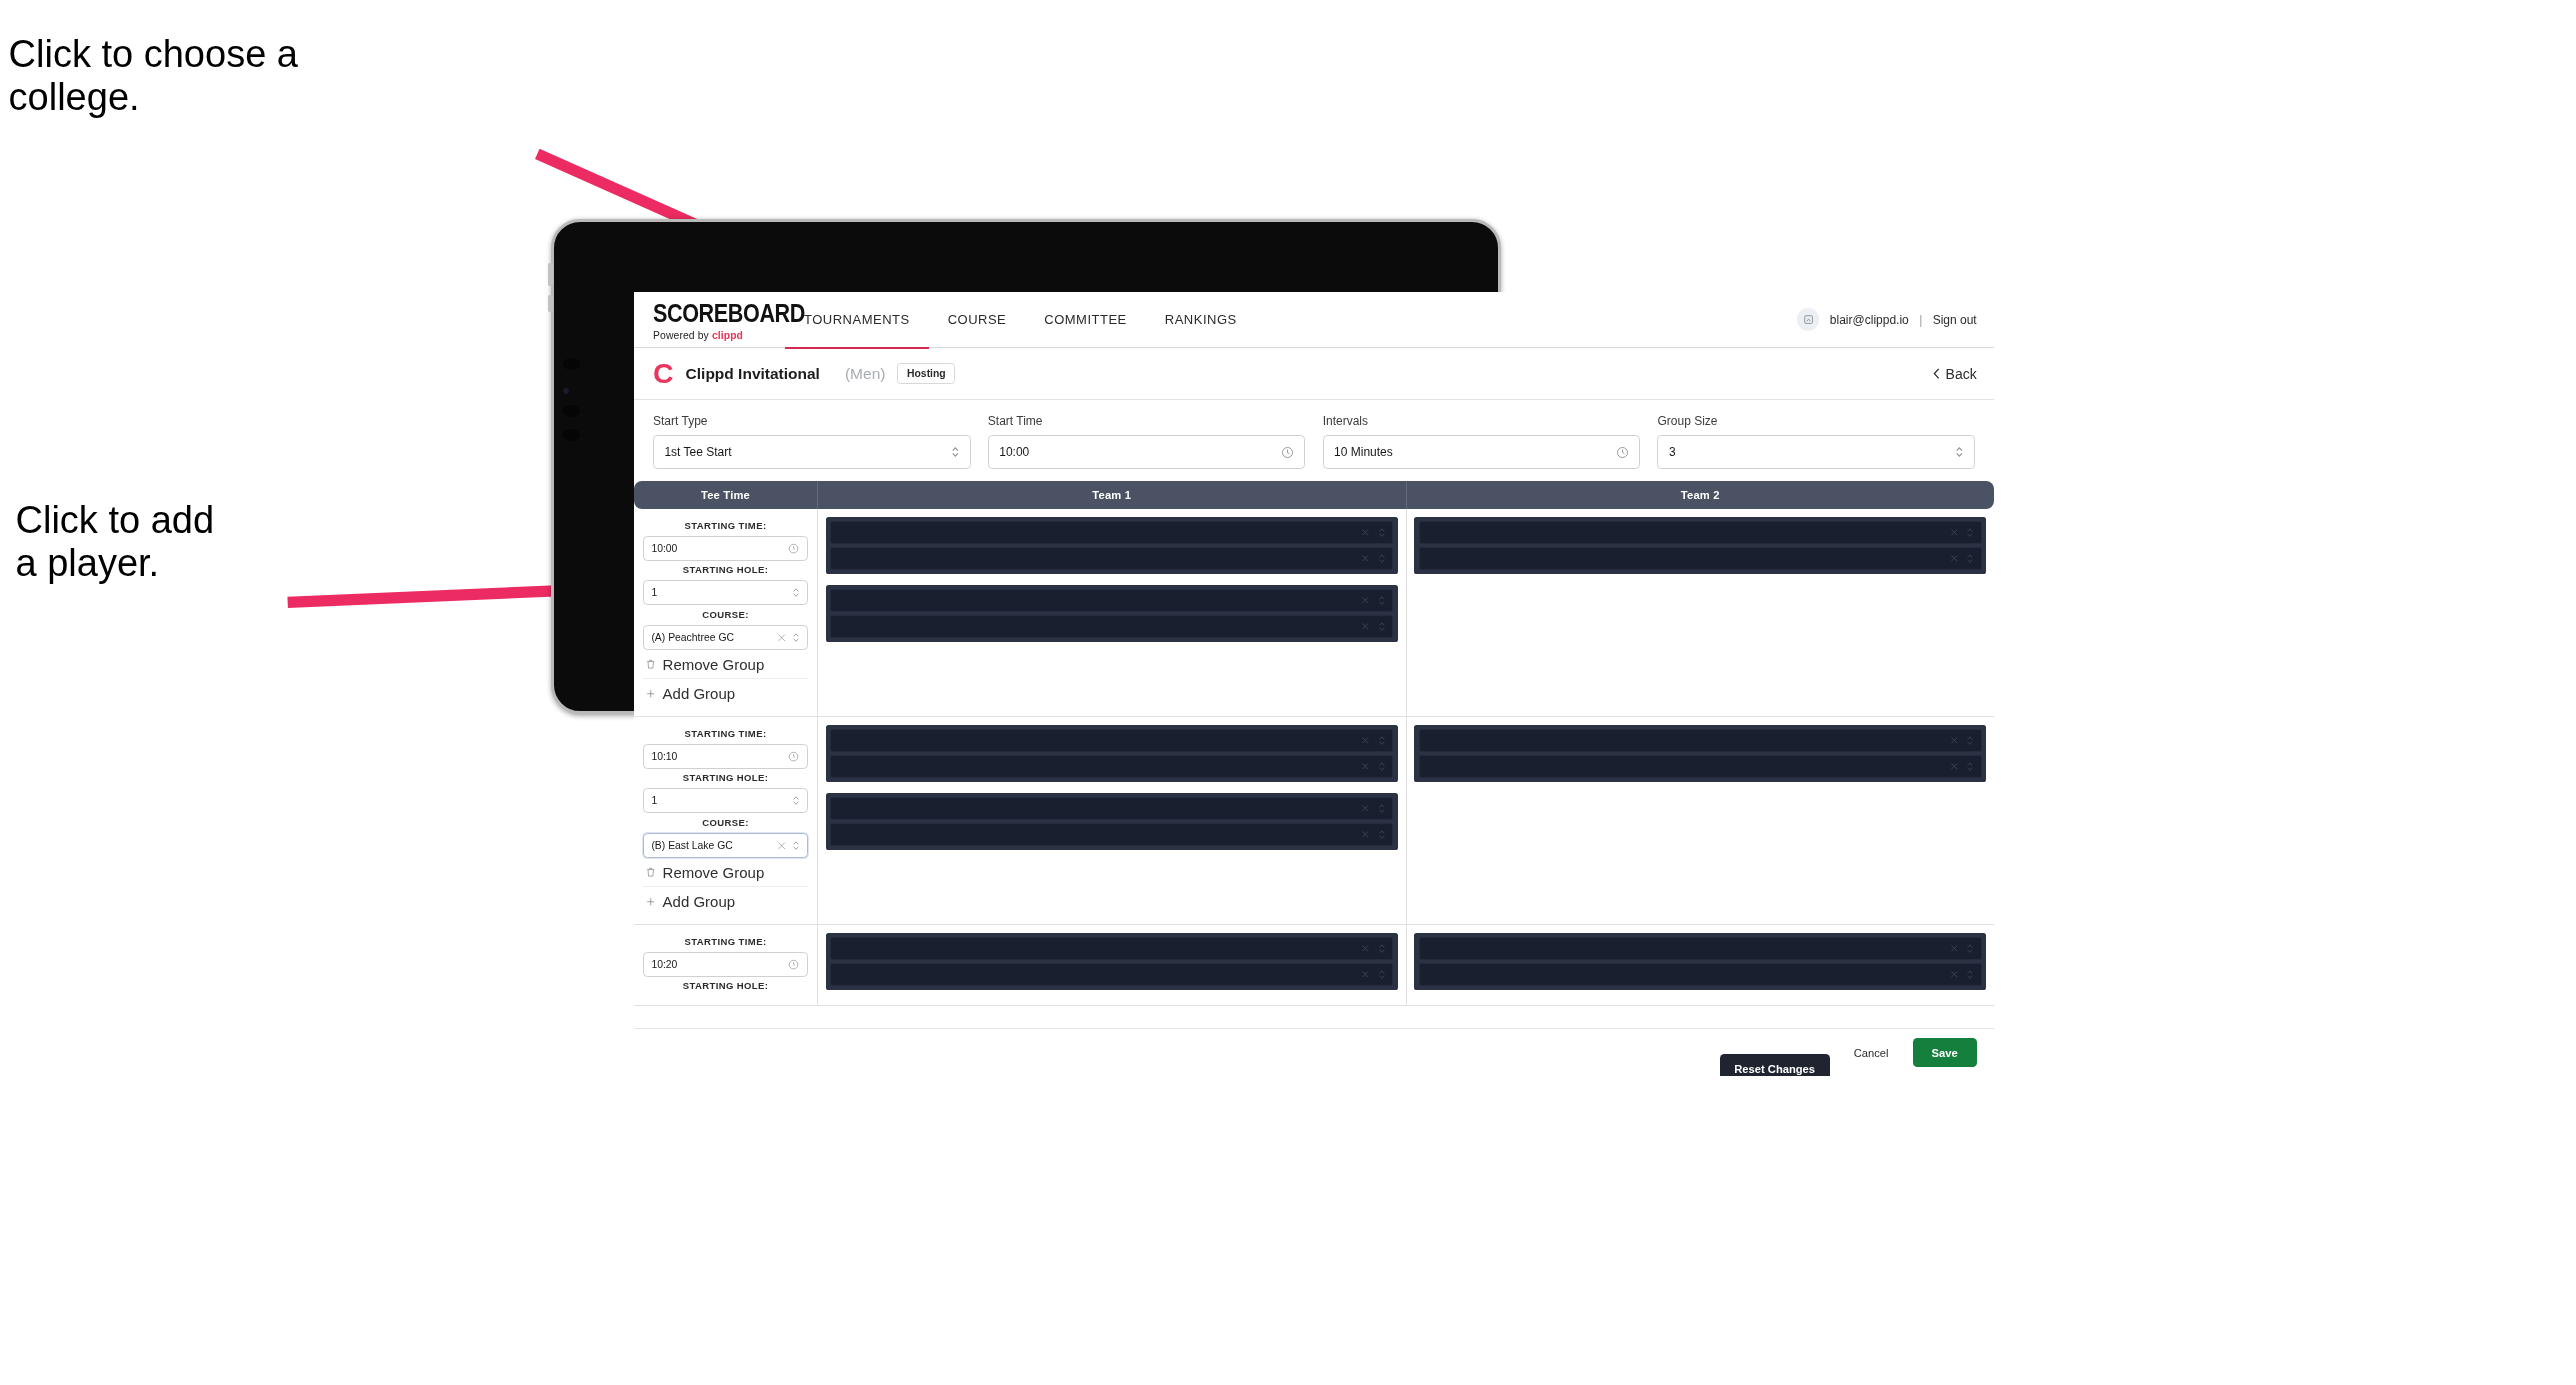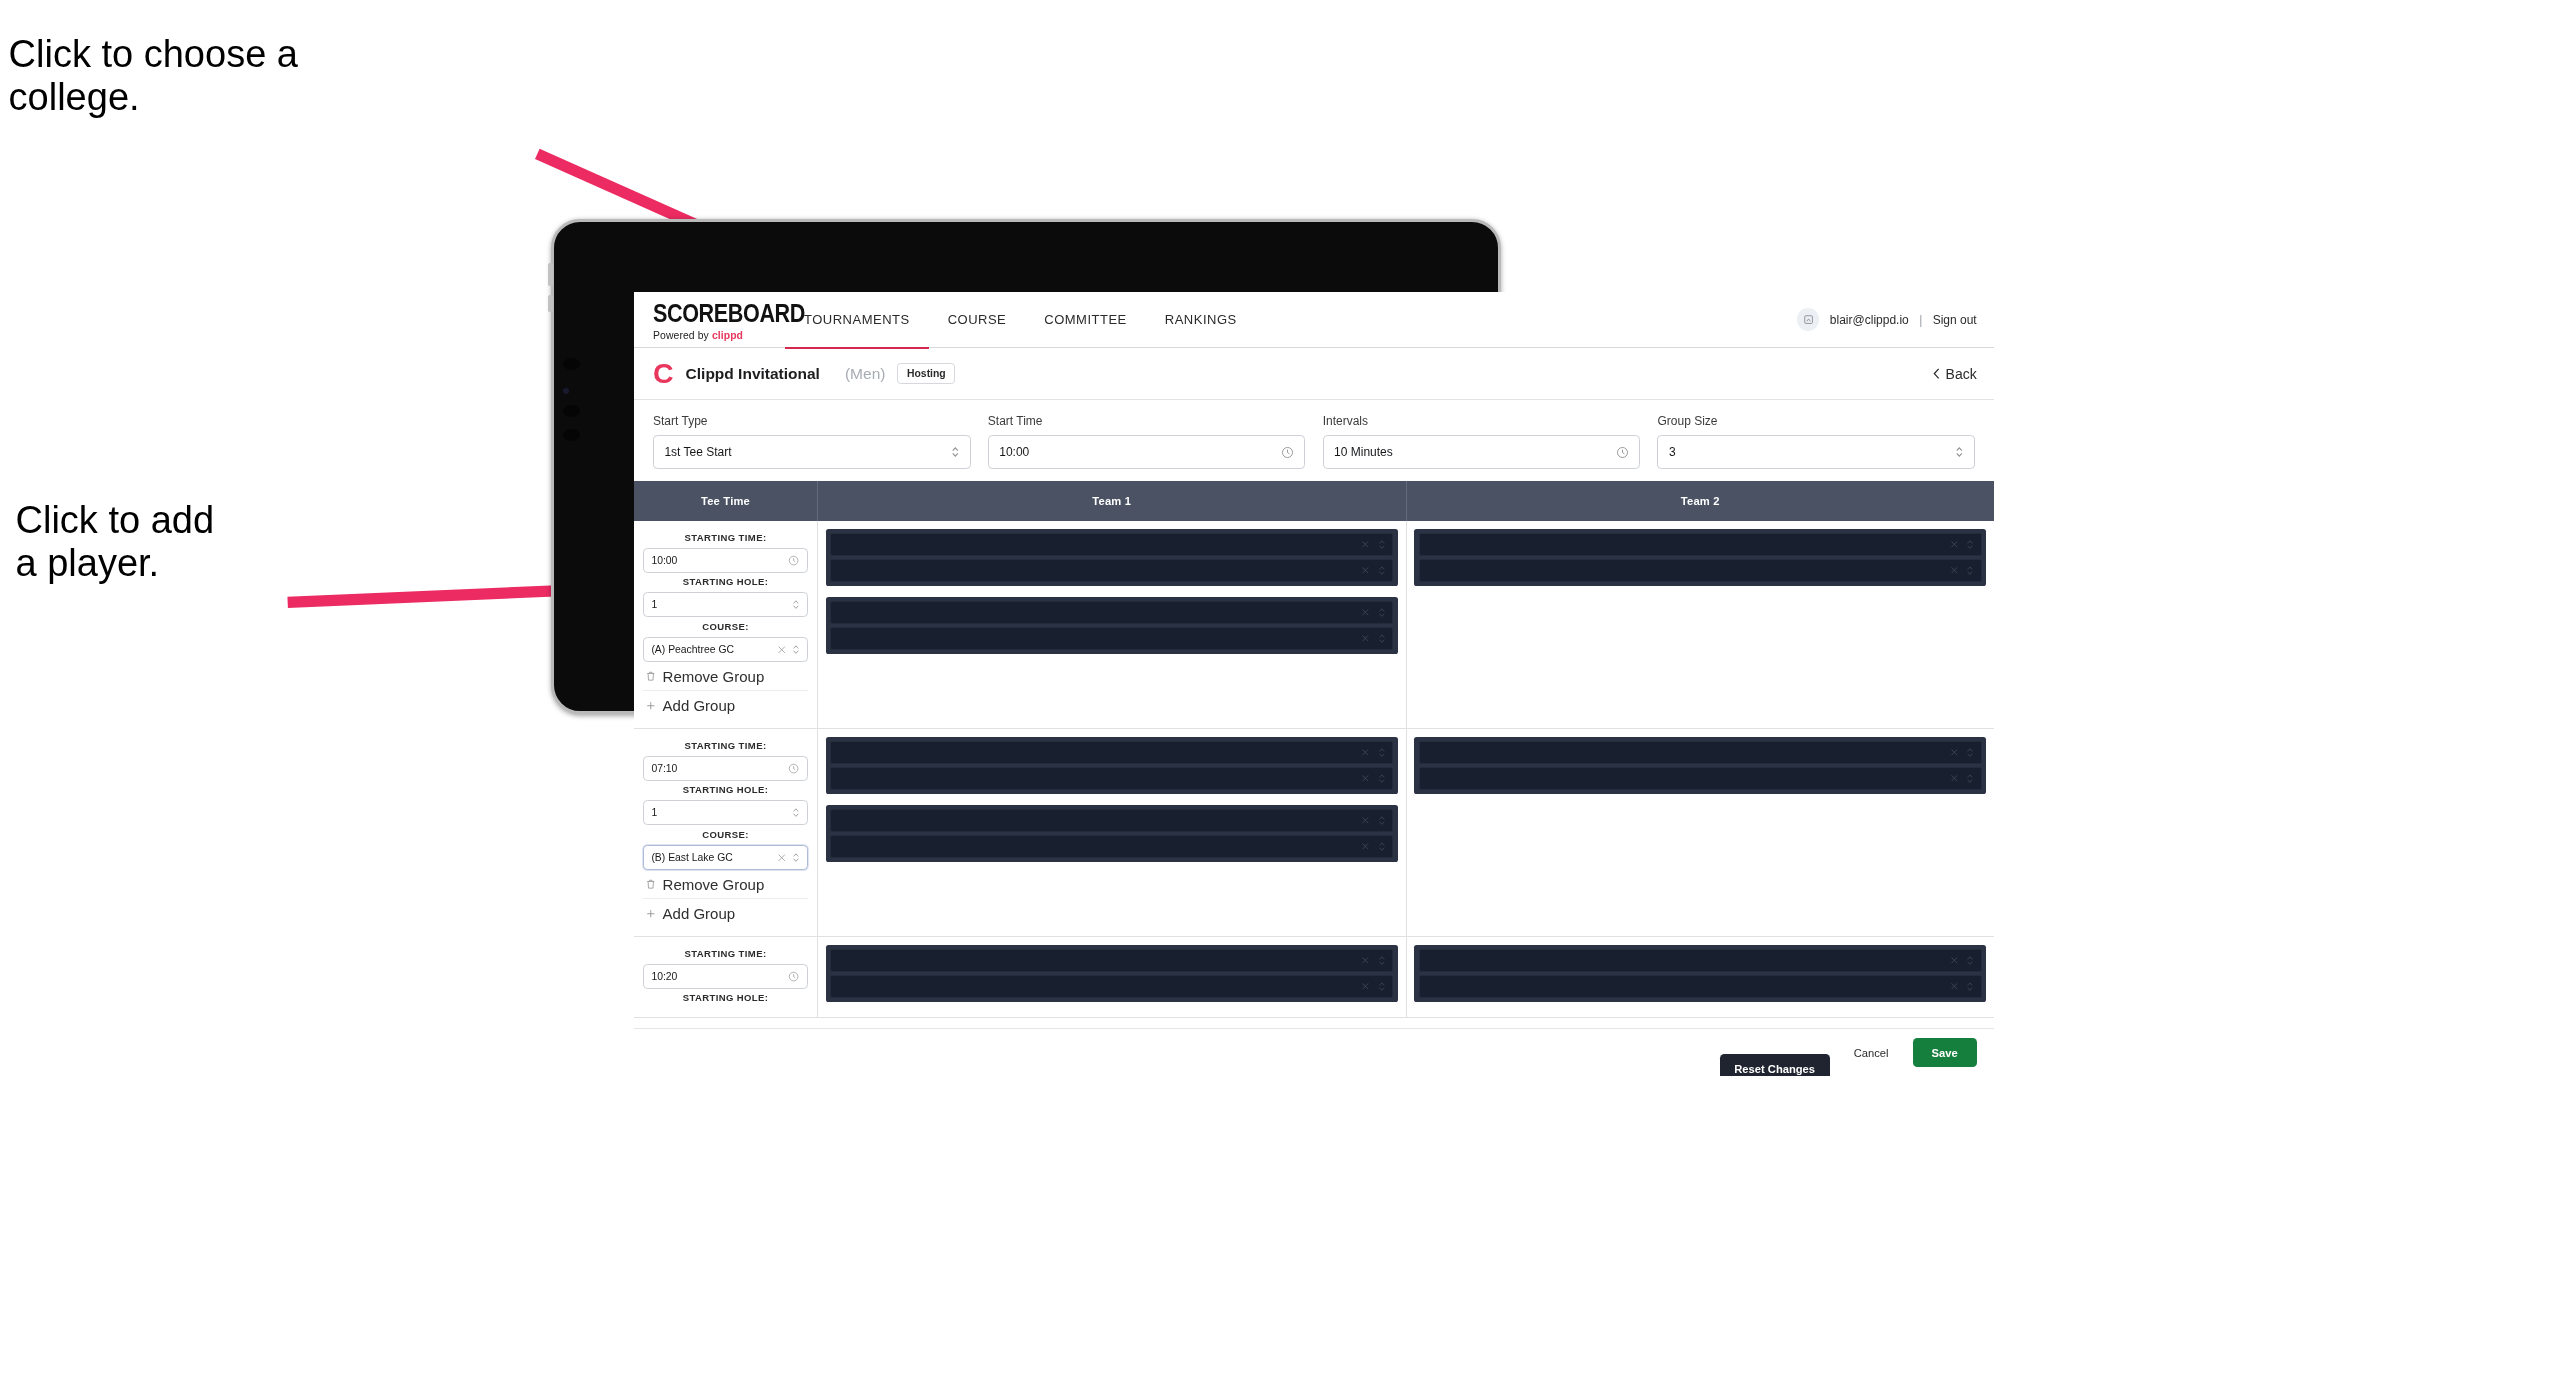--- a/index.html
+++ b/index.html
@@ -116,21 +116,21 @@
   .ctrl-label { font-size: 12px; color: #3b3b3b; margin-bottom: 7px; }
   .ctrl-field {
     height: 34px; border: 0.9px solid #cdd1d6; border-radius: 4.3px;
     background:#fff; display:flex; align-items:center;
     padding: 0 10.4px; font-size: 12px; color:#17181a; cursor: pointer;
   }
   .ctrl-field .val { flex: 1; }
   .ctrl-ic { opacity: .62; display:flex; align-items:center; }
 
   
-  .tablehead { display:flex; background:#4a5264; height: 40px; }
+  .tablehead { display:flex; background:#4a5264; height: 28px; border-radius: 8px; }
   .th {
     display:flex; align-items:center; justify-content:center;
     color:#fff; font-size: 11.2px; font-weight: 600; letter-spacing:0.2px;
   }
   .th.tee   { width: 184px; border-right: 0.9px solid #636b7c; }
   .th.team  { flex:1; border-right: 0.9px solid #636b7c; }
   .th.team:last-child { border-right: none; }
 
   .tablebody { border-bottom: 0.9px solid #e0e0e0; }
   .trow { display:flex; border-bottom: 0.9px solid #e0e0e0; }
@@ -486,21 +486,21 @@
                   </span>
            </span>
          </div>
             </div>
           </div>
       </div>
         <div class="trow">
         <div class="cell-tee">
             <div class="mini-label">STARTING TIME:</div>
       <div class="mini-field">
-        <span class="mval">07:10</span>
+        <span class="mval">10:10</span>
         <span class="mini-ic">
                 <svg width="11.2" height="11.2" viewBox="0 0 16 16" fill="none" stroke="#4a4a4a" stroke-width="1.1">
                   <circle cx="8" cy="8" r="6.2"></circle>
                   <path d="M8 4.4 V8 L10.4 9.6"></path>
                 </svg>
               </span>
       </div>
             <div class="mini-label">STARTING HOLE:</div>
       <div class="mini-field">
         <span class="mval">1</span>

